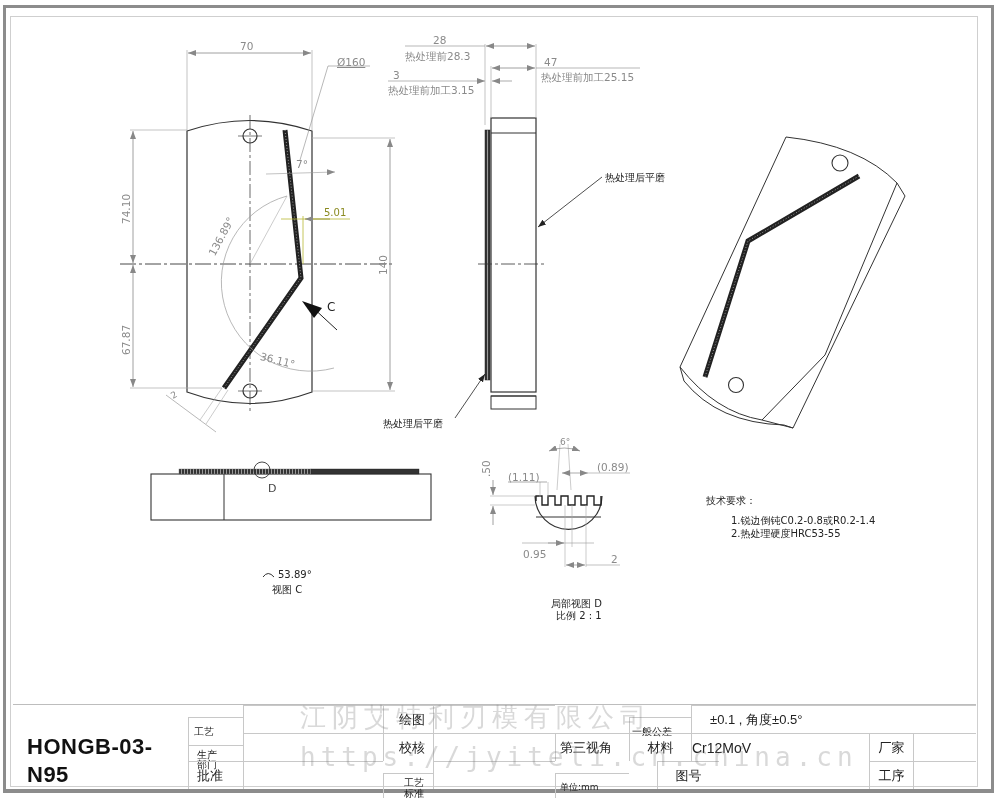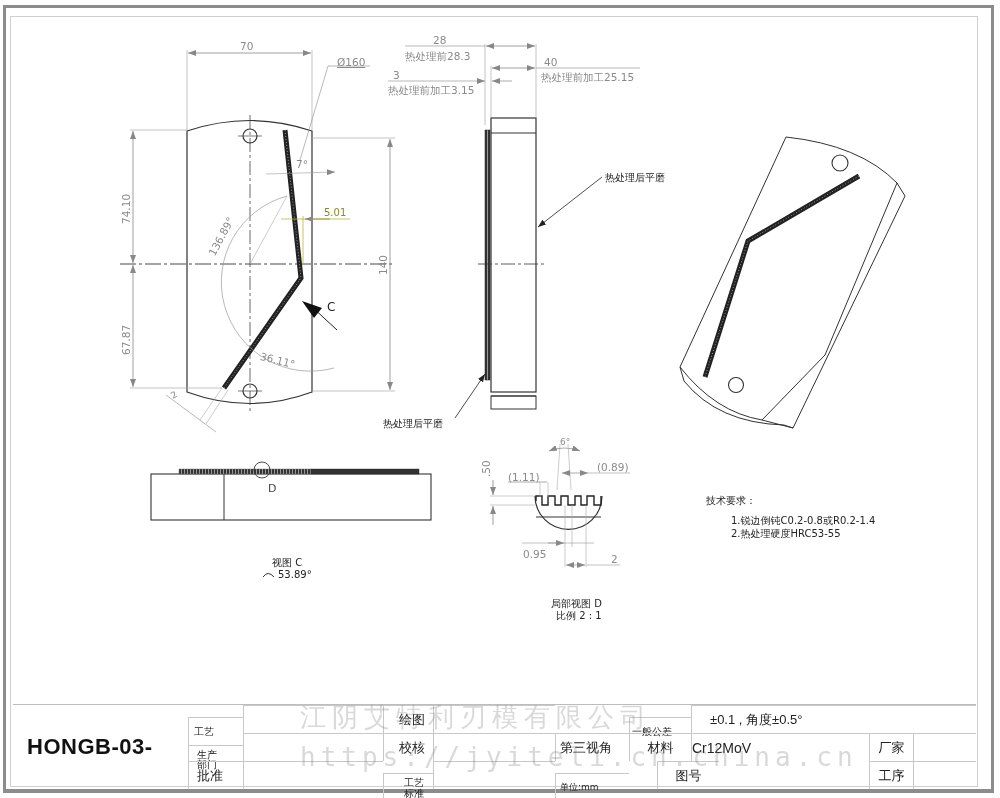--- a/index.html
+++ b/index.html
@@ -160,49 +160,50 @@
 <span class="lbl dim" style="left:377px;top:275px;transform:rotate(-90deg);transform-origin:left top;">140</span>
 <span class="lbl dim" style="left:296px;top:158px;">7°</span>
 <span class="lbl dim" style="left:206px;top:252px;transform:rotate(-62deg);transform-origin:left top;">136.89°</span>
 <span class="lbl dim" style="left:262px;top:350px;transform:rotate(14deg);transform-origin:left top;">36.11°</span>
 <span class="lbl" style="left:324px;top:207px;color:#8a8a20;">5.01</span>
 <span class="lbl dim" style="left:169px;top:392px;font-size:9px;transform:rotate(-30deg);transform-origin:left top;">2</span>
 <span class="lbl dark" style="left:327px;top:300px;font-size:12px;">C</span>
 
 <span class="lbl dim" style="left:433px;top:34px;">28</span>
 <span class="lbl dim" style="left:405px;top:50px;">热处理前28.3</span>
-<span class="lbl dim" style="left:544px;top:56px;">40</span>
+<span class="lbl dim" style="left:544px;top:56px;">47</span>
 <span class="lbl dim" style="left:541px;top:71px;">热处理前加工25.15</span>
 <span class="lbl dim" style="left:393px;top:69px;">3</span>
 <span class="lbl dim" style="left:388px;top:84px;">热处理前加工3.15</span>
 <span class="lbl dark" style="left:605px;top:171px;">热处理后平磨</span>
 <span class="lbl dark" style="left:383px;top:417px;">热处理后平磨</span>
 
 <span class="lbl" style="left:268px;top:482px;font-size:11px;color:#444;">D</span>
-<span class="lbl dark" style="left:272px;top:556px;">视图 C</span>
+<span class="lbl dark" style="left:272px;top:583px;">视图 C</span>
 <span class="lbl dark" style="left:278px;top:569px;">53.89°</span>
 
 <span class="lbl dim" style="left:560px;top:437px;font-size:9px;">6°</span>
 <span class="lbl dim" style="left:508px;top:471px;">(1.11)</span>
 <span class="lbl dim" style="left:597px;top:461px;">(0.89)</span>
 <span class="lbl dim" style="left:480px;top:477px;transform:rotate(-90deg);transform-origin:left top;">.50</span>
 <span class="lbl dim" style="left:523px;top:530px;margin-top:18px;">0.95</span>
 <span class="lbl dim" style="left:611px;top:553px;">2</span>
 <span class="lbl dark" style="left:551px;top:597px;">局部视图 D</span>
 <span class="lbl dark" style="left:556px;top:609px;">比例 2 : 1</span>
 
 <div>
   <span class="lbl dark" style="left:706px;top:494px;">技术要求：</span>
   <span class="lbl dark" style="left:731px;top:514px;">1.锐边倒钝C0.2-0.8或R0.2-1.4</span>
   <span class="lbl dark" style="left:731px;top:527px;">2.热处理硬度HRC53-55</span>
 </div>
 
 <div class="title-block">
   <div class="tb-part">
     <div>HONGB-03-</div>
+    <div>N95</div>
   </div>
 
   <div class="tb-cell small" style="left:175px;top:0;width:55px;height:28px;padding-left:5px;">工艺</div>
   <div class="tb-cell small" style="left:175px;top:28px;width:55px;height:28px;padding-left:8px;line-height:10px;width:55px;white-space:normal;">
       <span style="width:24px;display:block;">生产部门</span>
     </div>
   <div class="tb-cell" style="left:175px;top:56px;width:55px;height:28px;padding-left:8px;">批准</div>
 
   <div class="tb-cell" style="left:230px;top:0;width:140px;height:28px;"></div>
   <div class="tb-cell" style="left:230px;top:28px;width:140px;height:28px;"></div>

